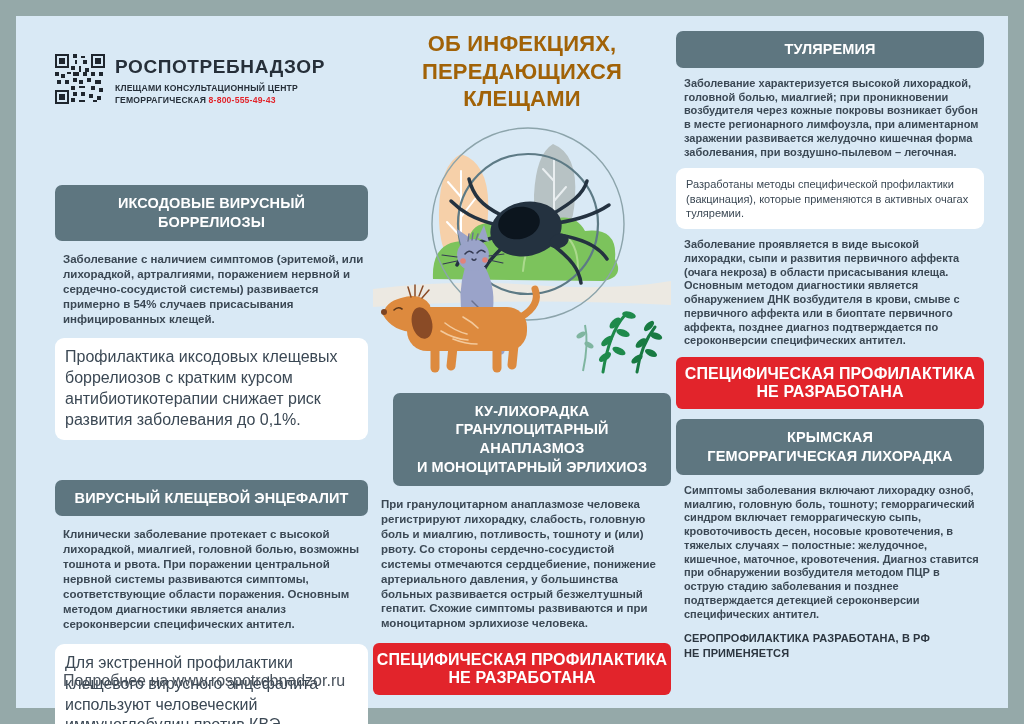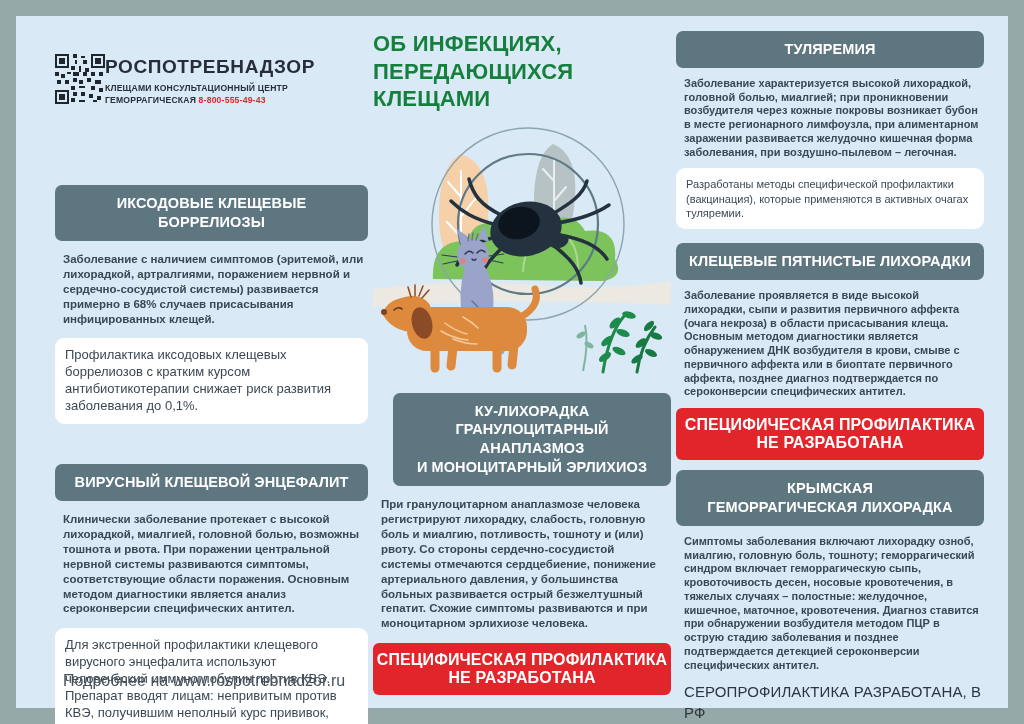--- a/index.html
+++ b/index.html
@@ -9,63 +9,63 @@
     font-family:"Liberation Sans", sans-serif;
   }
   .page{position:absolute;left:16px;top:16px;width:992px;height:692px;background:#d9e9f5;}
 
   .col{position:absolute;}
   .col-left{left:39px;top:38px;width:313px;}
   .col-mid{left:357px;top:14px;width:298px;}
   .col-right{left:660px;top:15px;width:308px;}
 
   
-  .logo-row{display:flex;align-items:flex-start;}
+  .logo-row{display:flex;gap:10px;align-items:flex-start;}
   .qr{width:50px;height:50px;flex:0 0 auto;}
   .logo-title{font-size:19px;font-weight:bold;color:#262f39;letter-spacing:.6px;margin-top:2px;}
   .logo-sub{font-size:8.6px;font-weight:bold;color:#262f39;line-height:1.4;margin-top:4px;letter-spacing:.2px;}
   .phone{color:#e2242b;}
 
   
   .sec-header{
     background:#5e7680;color:#ffffff;font-weight:bold;font-size:14.5px;
     text-align:center;padding:9px 8px;border-radius:7px;line-height:1.3;
     white-space:pre-line;letter-spacing:.1px;
   }
   .body-text{color:#3b4854;font-size:11.5px;line-height:1.3;margin:11px 4px 0 8px;font-weight:bold;}
   .note{
     background:#ffffff;border-radius:9px;padding:9px 10px;color:#3b4854;
-    font-size:13px;line-height:1.3;margin-top:12px;
+    font-size:16px;line-height:1.3;margin-top:12px;
   }
   .banner{
     background:#e2242b;color:#ffffff;font-weight:bold;font-size:16px;
     text-align:center;padding:8px 2px;border-radius:6px;letter-spacing:.1px;
   }
 
   
   .hdr-borreliosis{margin-top:79px;}
   .hdr-encephalitis{margin-top:40px;}
 
   
   .main-title{
-    font-size:22px;font-weight:bold;color:#15803d;text-align:left;
+    font-size:22px;font-weight:bold;color:#a16207;text-align:center;
     line-height:1.25;white-space:pre-line;letter-spacing:.2px;
   }
   .illustration{display:block;margin:6px auto 0;}
   .hdr-qfever{margin-top:14px;margin-left:20px;}
   .banner-mid{margin-top:12px;}
 
   
   .col-right .body-text{font-size:11px;line-height:1.25;margin-top:9px;}
   .col-right .note{font-size:11px;line-height:1.3;margin-top:9px;}
   .hdr-spotted{margin-top:14px;}
   .banner-right{margin-top:9px;}
   .hdr-crimean{margin-top:10px;}
   .footnote{
-    font-weight:normal;color:#2c3640;font-size:15px;line-height:1.35;
+    font-weight:bold;color:#2c3640;font-size:11px;line-height:1.35;
     margin:10px 0 0 8px;white-space:pre-line;letter-spacing:.1px;
   }
 
   .footer-left{
     position:absolute;left:47px;top:656px;font-size:16px;color:#49525c;
   }
 </style>
 </head>
 <body>
 
@@ -121,22 +121,22 @@
       <div>
         <div class="logo-title">РОСПОТРЕБНАДЗОР</div>
         <div class="logo-sub">
           <span>КЛЕЩАМИ КОНСУЛЬТАЦИОННЫЙ ЦЕНТР</span><br>
           <span>ГЕМОРРАГИЧЕСКАЯ</span>
           <span class="phone">8-800-555-49-43</span>
         </div>
       </div>
     </div>
 
-    <div class="sec-header hdr-borreliosis">ИКСОДОВЫЕ КЛЕЩЕВЫЕ БОРРЕЛИОЗЫ</div>
-    <div class="body-text">Заболевание с наличием симптомов (эритемой, или лихорадкой, артралгиями, поражением нервной и сердечно-сосудистой системы) развивается примерно в 68% случаев присасывания инфицированных клещей.</div>
+    <div class="sec-header hdr-borreliosis">ИКСОДОВЫЕ ВИРУСНЫЙ БОРРЕЛИОЗЫ</div>
+    <div class="body-text">Заболевание с наличием симптомов (эритемой, или лихорадкой, артралгиями, поражением нервной и сердечно-сосудистой системы) развивается примерно в 54% случаев присасывания инфицированных клещей.</div>
     <div class="note">Профилактика иксодовых клещевых боррелиозов с кратким курсом антибиотикотерапии снижает риск развития заболевания до 0,1%.</div>
 
     <div class="sec-header hdr-encephalitis">ВИРУСНЫЙ КЛЕЩЕВОЙ ЭНЦЕФАЛИТ</div>
     <div class="body-text">Клинически заболевание протекает с высокой лихорадкой, миалгией, головной болью, возможны тошнота и рвота. При поражении центральной нервной системы развиваются симптомы, соответствующие области поражения. Основным методом диагностики является анализ сероконверсии специфических антител.</div>
     <div class="note">Для экстренной профилактики клещевого вирусного энцефалита используют человеческий иммуноглобулин против КВЭ. Препарат вводят лицам: непривитым против КВЭ, получившим неполный курс прививок, имеющим дефекты в вакцинальном курсе.</div>
   </div>
 
   <div class="col col-mid">
     <div class="main-title">ОБ ИНФЕКЦИЯХ,
 ПЕРЕДАЮЩИХСЯ КЛЕЩАМИ</div>
@@ -275,21 +275,20 @@
 И МОНОЦИТАРНЫЙ ЭРЛИХИОЗ</div>
     <div class="body-text">При гранулоцитарном анаплазмозе человека регистрируют лихорадку, слабость, головную боль и миалгию, потливость, тошноту и (или) рвоту. Со стороны сердечно-сосудистой системы отмечаются сердцебиение, понижение артериального давления, у большинства больных развивается острый безжелтушный гепатит.  Схожие симптомы развиваются и при моноцитарном эрлихиозе человека.</div>
     <div class="banner banner-mid">СПЕЦИФИЧЕСКАЯ ПРОФИЛАКТИКА НЕ РАЗРАБОТАНА</div>
   </div>
 
   <div class="col col-right">
     <div class="sec-header">ТУЛЯРЕМИЯ</div>
     <div class="body-text">Заболевание характеризуется высокой лихорадкой, головной болью, миалгией; при проникновении возбудителя через кожные покровы возникает бубон в месте регионарного лимфоузла, при алиментарном заражении развивается желудочно кишечная форма заболевания, при воздушно-пылевом – легочная.</div>
     <div class="note">Разработаны методы специфической профилактики (вакцинация), которые применяются в активных очагах туляремии.</div>
 
-    <div class="sec-header hdr-spotted">КЛЕЩЕВЫЕ ПЯТНИСТЫЕ ЛИХОРАДКИ</div>
     <div class="body-text">Заболевание проявляется в виде высокой лихорадки, сыпи и развития первичного аффекта (очага некроза) в области присасывания клеща. Основным методом диагностики является обнаружением ДНК возбудителя в крови, смыве с первичного аффекта или в биоптате первичного аффекта, позднее диагноз подтверждается по сероконверсии специфических антител.</div>
     <div class="banner banner-right">СПЕЦИФИЧЕСКАЯ ПРОФИЛАКТИКА НЕ РАЗРАБОТАНА</div>
 
     <div class="sec-header hdr-crimean">КРЫМСКАЯ
 ГЕМОРРАГИЧЕСКАЯ ЛИХОРАДКА</div>
     <div class="body-text">Симптомы заболевания включают лихорадку озноб, миалгию, головную боль, тошноту; геморрагический синдром включает геморрагическую сыпь, кровоточивость десен, носовые кровотечения, в тяжелых случаях – полостные: желудочное, кишечное, маточное, кровотечения. Диагноз ставится при обнаружении возбудителя методом ПЦР в острую стадию заболевания и позднее подтверждается детекцией сероконверсии специфических антител.</div>
     <div class="footnote">СЕРОПРОФИЛАКТИКА РАЗРАБОТАНА,  В РФ
 НЕ ПРИМЕНЯЕТСЯ</div>
   </div>
 

